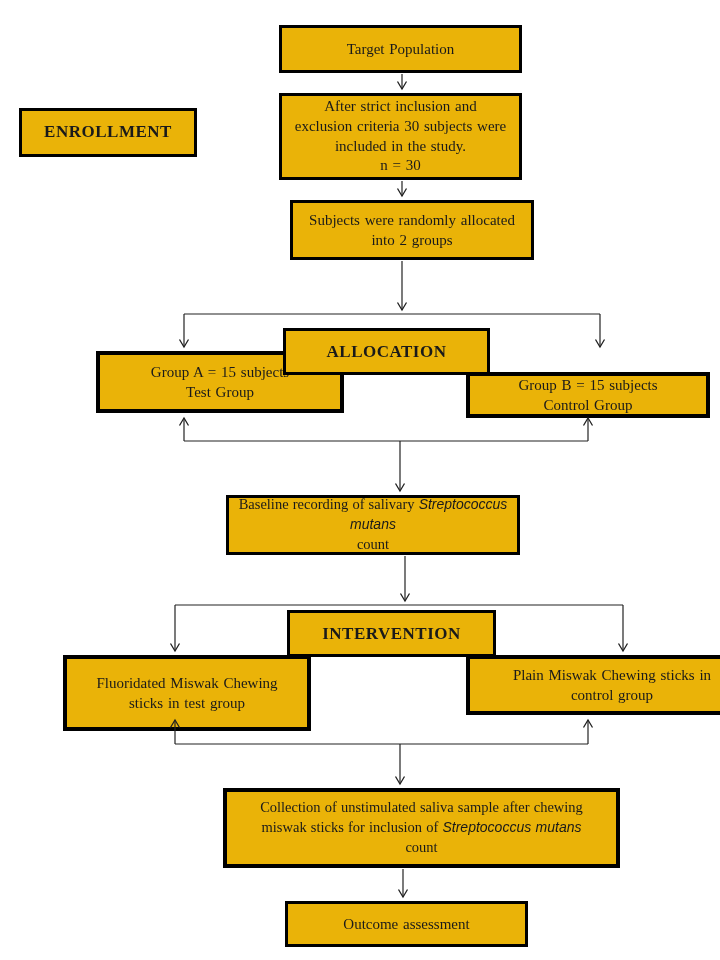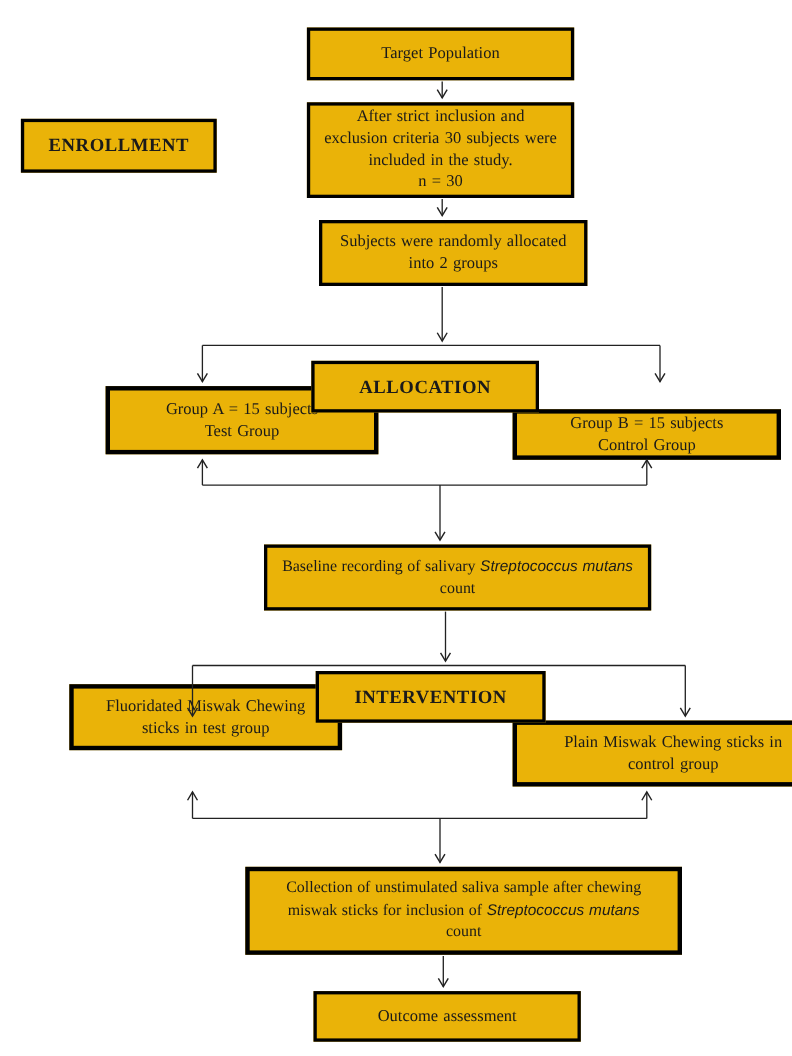--- a/index.html
+++ b/index.html
@@ -101,28 +101,28 @@
   <div class="box heavy" style="left:63px;top:351px;width:248px;height:62px;margin-left:33px;">
     <span class="txt">Group A = 15 subjects
 Test Group</span>
   </div>
 
   <div class="box heavy" style="left:466px;top:356px;width:244px;height:46px;margin-top:16px;">
     <span class="txt">Group B = 15 subjects
 Control Group</span>
   </div>
 
-  <div class="box small" style="left:240px;top:495px;width:352px;height:60px;">
+  <div class="box small" style="left:226px;top:495px;width:294px;height:60px;">
     <div>
       <span>Baseline recording of salivary </span><span class="species">Streptococcus mutans</span><br>
       <span>count</span>
     </div>
   </div>
 
-  <div class="box heavy" style="left:63px;top:622px;width:248px;height:60px;">
+  <div class="box heavy" style="left:63px;top:655px;width:248px;height:76px;">
     <span class="txt">Fluoridated Miswak Chewing
 sticks in test group</span>
   </div>
 
   <div class="box heavy" style="left:466px;top:655px;width:292px;height:60px;">
     <span class="txt">Plain Miswak Chewing sticks in
 control group</span>
   </div>
 
   <div class="box heavy small" style="left:223px;top:788px;width:397px;height:80px;">

